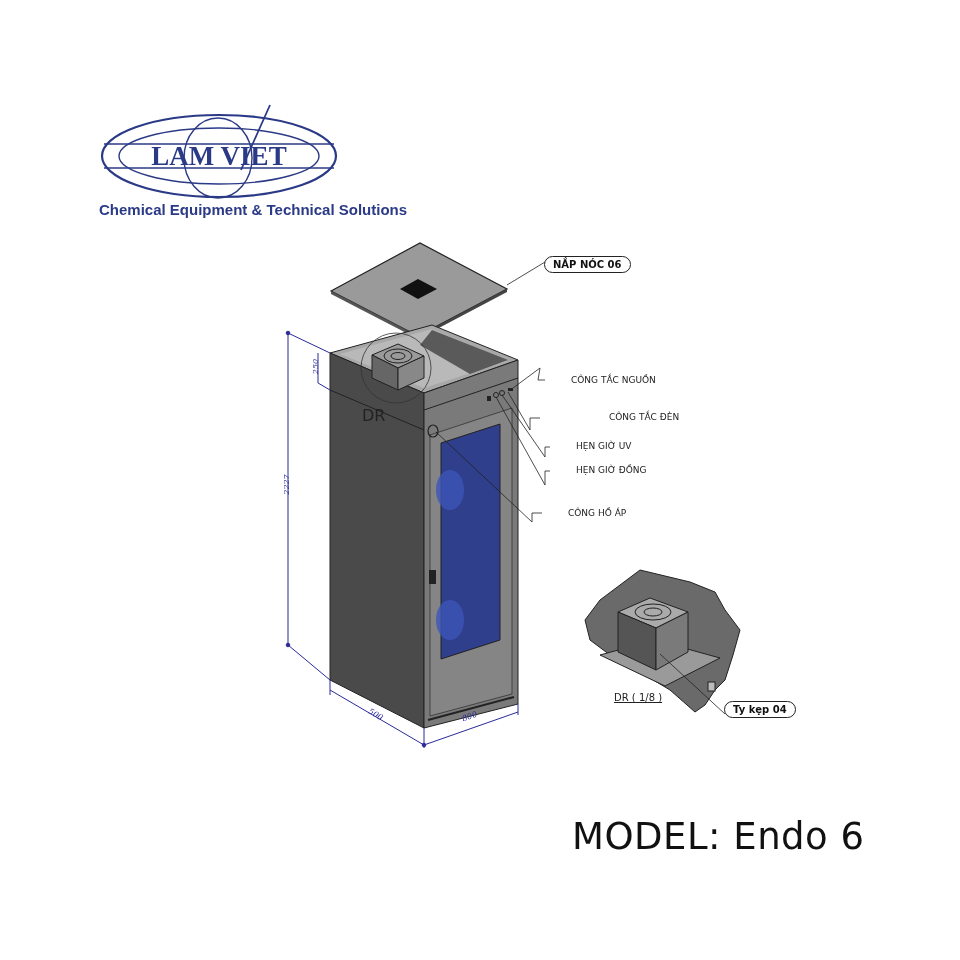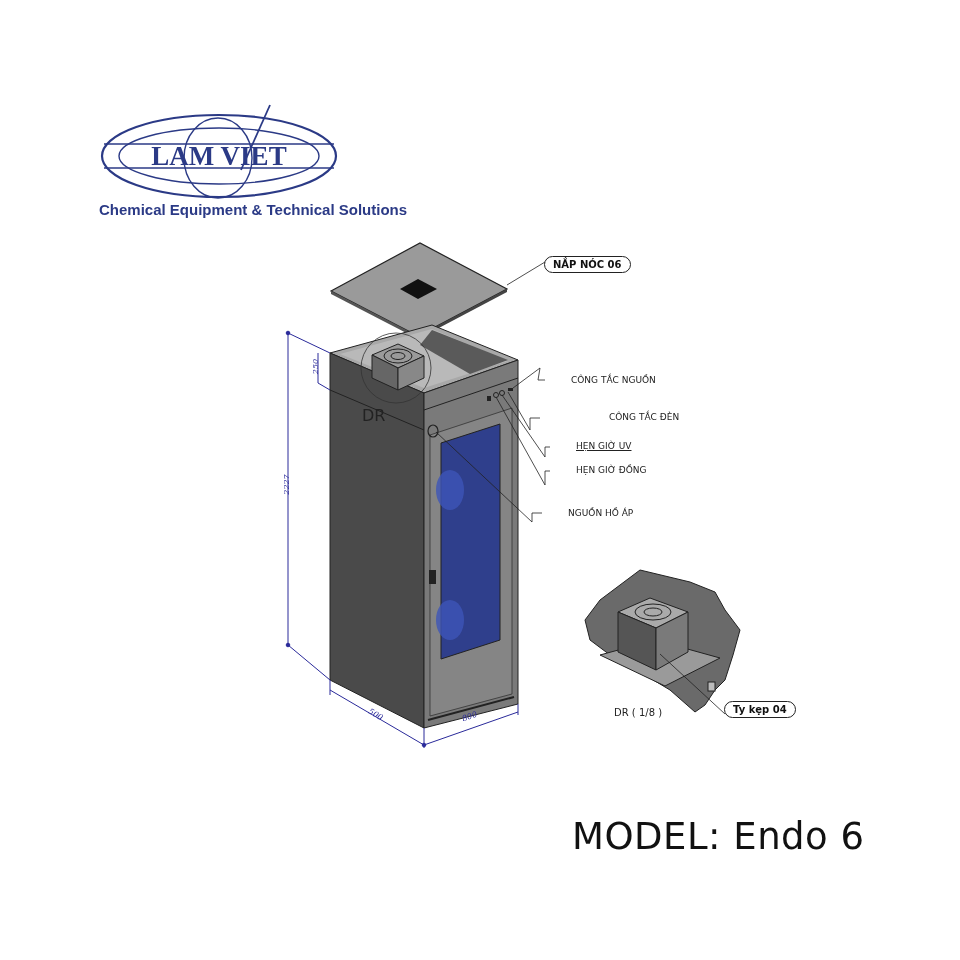--- a/index.html
+++ b/index.html
@@ -109,26 +109,26 @@
     <ellipse cx="653" cy="612" rx="18" ry="8" fill="none" stroke="#222"></ellipse>
     <ellipse cx="653" cy="612" rx="9" ry="4" fill="none" stroke="#222"></ellipse>
     <rect x="708" y="682" width="7" height="9" fill="#bbb" stroke="#222"></rect>
     <line x1="660" y1="654" x2="725" y2="714" stroke="#222" stroke-width="0.8"></line>
   </g>
 </svg>
 
 <div class="pill" style="left:544px;top:256px;">NẮP NÓC 06</div>
 <div class="callout" style="left:547px;top:375px;">CÔNG TẮC NGUỒN</div>
 <div class="callout" style="left:542px;top:412px;margin-left:43px;">CÔNG TẮC ĐÈN</div>
-<div class="callout" style="left:552px;top:441px;text-decoration:underline;">HẸN GIỜ UV</div>
+<div class="callout" style="left:552px;top:441px;">HẸN GIỜ UV</div>
 <div class="callout" style="left:552px;top:465px;">HẸN GIỜ ĐỒNG</div>
-<div class="callout" style="left:544px;top:508px;">NGUỒN HỒ ÁP</div>
+<div class="callout" style="left:544px;top:508px;">CÔNG HỒ ÁP</div>
 
 <div class="dr-label" style="left:362px;top:406px;">DR</div>
-<div class="dr-scale" style="left:614px;top:707px;">DR ( 1/8 )</div>
+<div class="dr-scale" style="left:614px;top:692px;text-decoration:underline;">DR ( 1/8 )</div>
 <div class="pill" style="left:724px;top:701px;">Ty kẹp 04</div>
 
 <div class="dim" style="left:276px;top:480px;transform:rotate(-90deg);">2227</div>
 <div class="dim" style="left:308px;top:362px;transform:rotate(-90deg);">250</div>
 <div class="dim" style="left:368px;top:710px;transform:rotate(30deg);">500</div>
 <div class="dim" style="left:462px;top:712px;transform:rotate(-20deg);">800</div>
 
 <div class="model">MODEL: Endo 6</div>
 
 </body></html>

